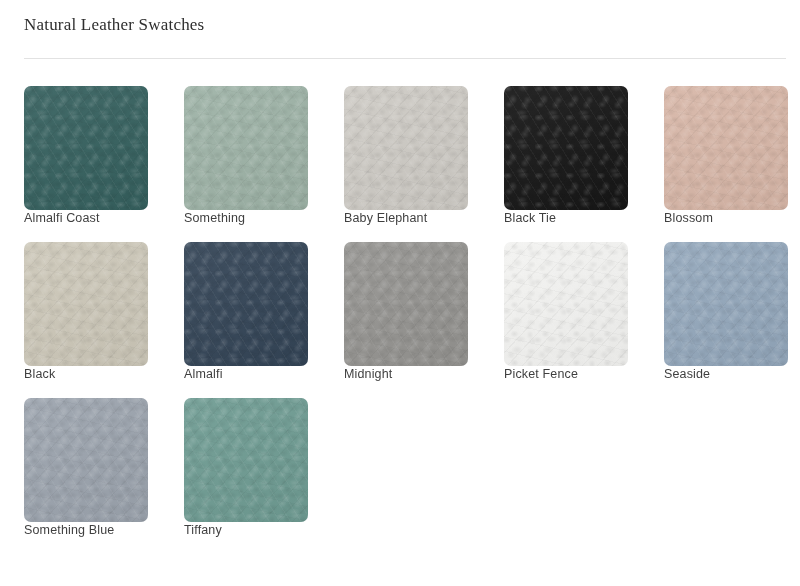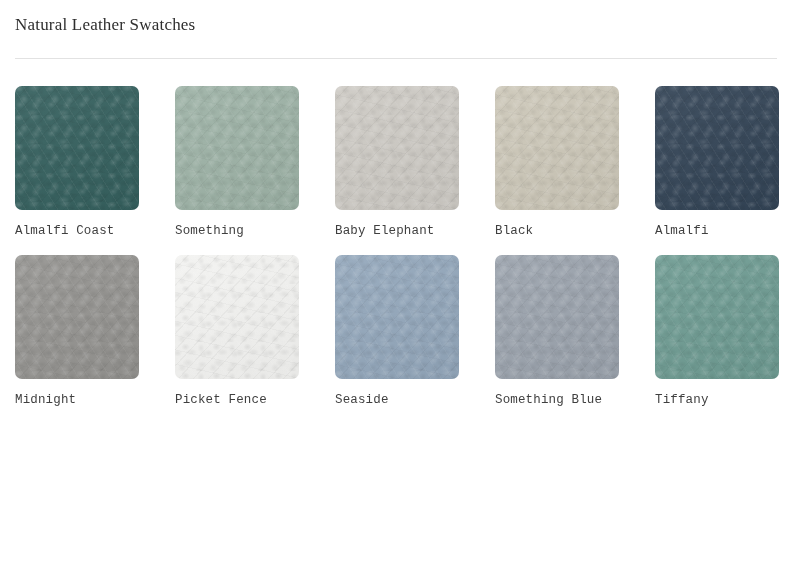--- a/index.html
+++ b/index.html
@@ -14,21 +14,21 @@
     background: #ffffff;
     font-family: "Liberation Serif", "DejaVu Serif", serif;
     color: #3a3a3a;
     overflow: hidden;
   }
 
   .page {
     position: relative;
     width: 800px;
     height: 586px;
-    padding: 0 15px;
+    padding: 0 24px;
   }
 
   .page-title {
     font-family: "Liberation Serif", "DejaVu Serif", serif;
     font-size: 17px;
     font-weight: 400;
     letter-spacing: 0.2px;
     color: #2e2e2e;
     margin: 0;
     padding-top: 14px;
@@ -101,25 +101,24 @@
     background-image:
       repeating-linear-gradient(58deg,  rgba(255,255,255,0.045) 0 1px, rgba(255,255,255,0) 1px 9px),
       repeating-linear-gradient(-47deg, rgba(0,0,0,0.035) 0 1px, rgba(0,0,0,0) 1px 11px),
       repeating-linear-gradient(13deg,  rgba(0,0,0,0.025) 0 1px, rgba(0,0,0,0) 1px 14px),
       linear-gradient(150deg, rgba(255,255,255,0.07), rgba(0,0,0,0.045));
     pointer-events: none;
     z-index: 2;
   }
 
   .swatch-label {
-    font-family: Liberation Mono, monospace;
+    font-family: Liberation Sans, sans-serif;
     font-size: 12.5px;
     line-height: 16px;
     color: #3f3f3f;
-    margin-top: 13px;
     letter-spacing: 0.15px;
     white-space: nowrap;
   }
 </style>
 </head>
 <body>
 
 <div class="page">
 
   <h1 class="page-title">Natural Leather Swatches</h1>
@@ -131,20 +130,28 @@
         <div class="swatch-chip" style="background-color: rgb(53, 96, 94);"></div>
         <div class="swatch-label">Almalfi Coast</div>
       </div>
       <div class="swatch-card">
         <div class="swatch-chip" style="background-color: rgb(157, 178, 166);"></div>
         <div class="swatch-label">Something</div>
       </div>
       <div class="swatch-card">
         <div class="swatch-chip" style="background-color: rgb(205, 202, 196);"></div>
         <div class="swatch-label">Baby Elephant</div>
+      </div>
+      <div class="swatch-card">
+        <div class="swatch-chip" style="background-color: rgb(22, 22, 22);"></div>
+        <div class="swatch-label">Black Tie</div>
+      </div>
+      <div class="swatch-card">
+        <div class="swatch-chip" style="background-color: rgb(215, 182, 167);"></div>
+        <div class="swatch-label">Blossom</div>
       </div>
       <div class="swatch-card">
         <div class="swatch-chip" style="background-color: rgb(204, 199, 184);"></div>
         <div class="swatch-label">Black</div>
       </div>
       <div class="swatch-card">
         <div class="swatch-chip" style="background-color: rgb(51, 68, 86);"></div>
         <div class="swatch-label">Almalfi</div>
       </div>
       <div class="swatch-card">

